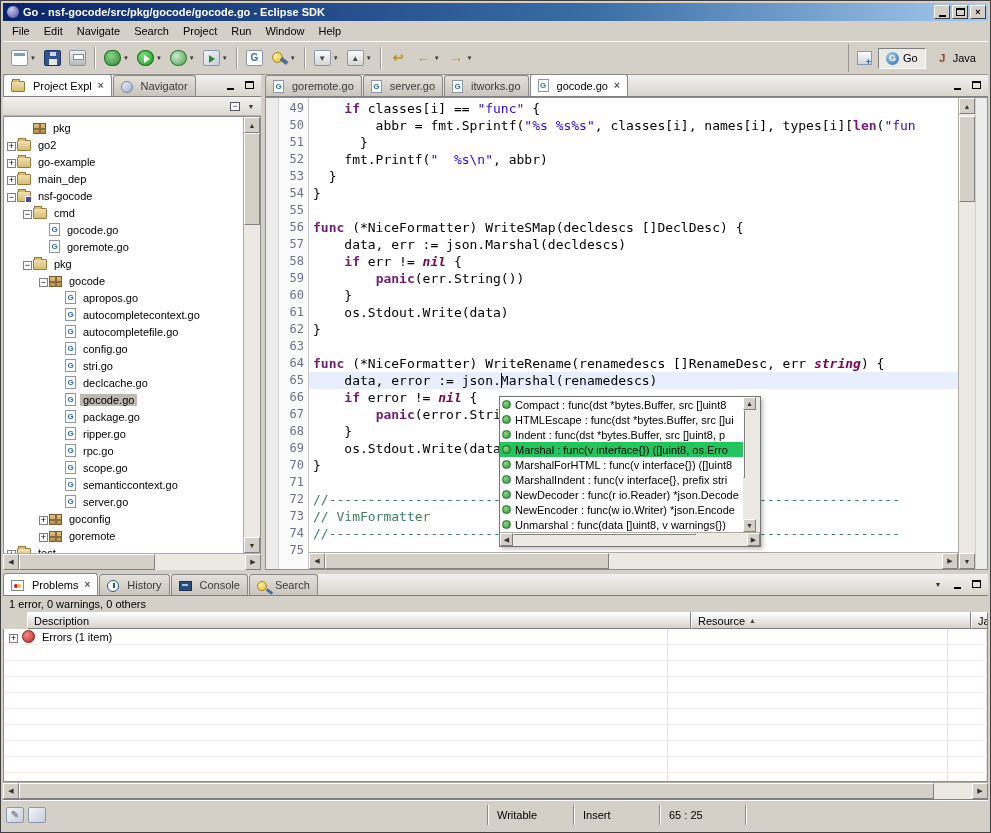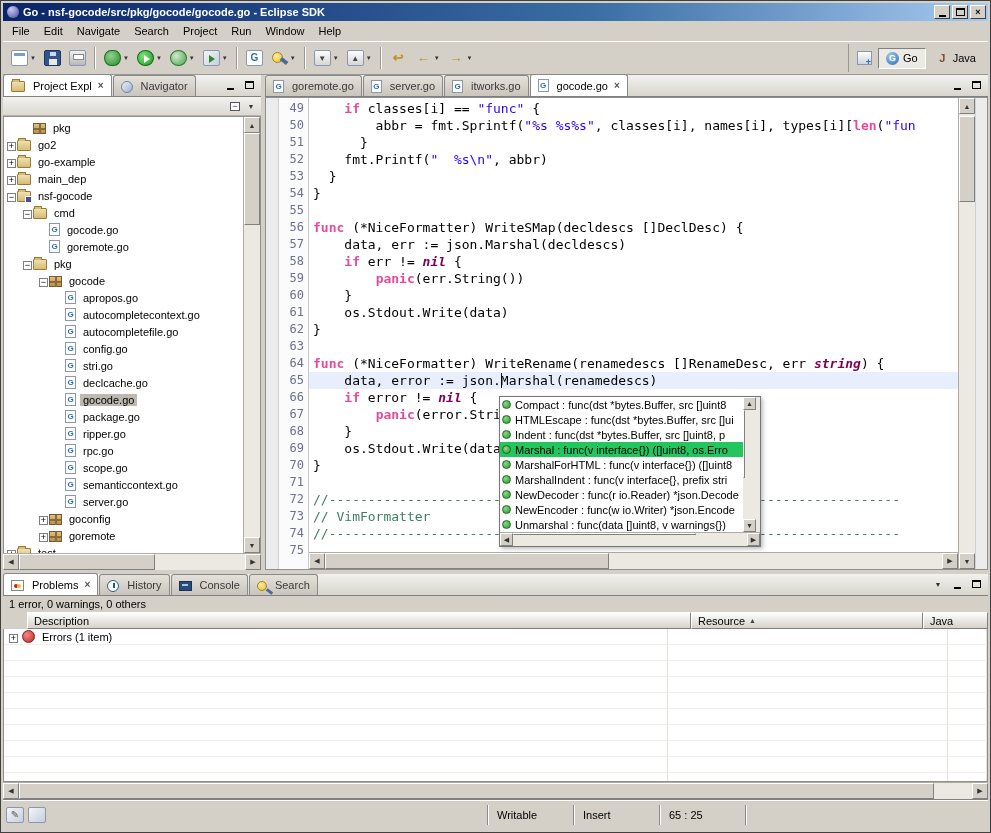--- a/index.html
+++ b/index.html
@@ -107,21 +107,21 @@
   .sash-v { width:4px; flex:none; }
   .editor-view { flex:1; }
   .editor-body { height:473px; flex:none; display:flex; background:#fff; border:1px solid #8f8f8f; position:relative; }
   .ann-ruler { width:13px; flex:none; background:#ececec; border-right:1px solid #d0d0d0; }
   .gutter { width:30px; flex:none; background:#fbfbfb; border-right:1px solid #c8c8c8; text-align:right; padding:2px 4px 0 0; color:#6e6e96; font-family:"DejaVu Sans Mono",monospace; font-size:12px; }
   .gutter div { height:17px; line-height:17px; }
   .code-pane { flex:1; display:flex; flex-direction:column; overflow:hidden; }
   .code { flex:1; overflow:hidden; padding-top:2px; font-family:"DejaVu Sans Mono",monospace; font-size:13px; }
   .code-line { height:17px; line-height:17px; white-space:pre; padding-left:4px; position:relative; }
   .code-line.current { background:#e8eefb; }
-  .tk-k { color:#ec4899; font-weight:bold; }
+  .tk-k { color:#701a75; font-weight:bold; }
   .tk-ki { color:#7f0055; font-weight:bold; font-style:italic; }
   .tk-s { color:#2a00ff; }
   .tk-c { color:#3f7f5f; }
   .caret { position:absolute; top:1px; width:1px; height:15px; background:#000; }
   .overview-ruler { width:12px; flex:none; background:#ececec; border-left:1px solid #d0d0d0; }
 
   
   .popup { position:absolute; left:233px; top:298px; width:262px; height:151px; background:#fff; border:1px solid #767676; display:flex; flex-wrap:wrap; z-index:10; box-shadow:2px 2px 4px rgba(0,0,0,.25); }
   .popup-list { width:243px; height:135px; overflow:hidden; }
   .popup-item { height:15px; display:flex; align-items:center; white-space:nowrap; padding-left:2px; overflow:hidden; }
@@ -638,21 +638,21 @@
         <span class="mini-btn">
             <span class="g-maxbox"></span>
           </span>
       </div>
     </div>
     <div class="problems-summary">1 error, 0 warnings, 0 others</div>
     <div class="table-header" id="table-header">
         <div class="th-cell" style="width: 664px; margin-left: 24px;">
           <span>Description</span>
         </div>
-        <div class="th-cell" style="width: 232px;">
+        <div class="th-cell" style="width: 280px;">
           <span>Resource</span>
           <span class="sort-arrow">▲</span>
         </div>
         <div class="th-cell" style="flex: 1 1 0%;">
           <span>Java</span>
         </div>
       </div>
     <div class="table-body" id="table-body">
         <div class="tb-row">
           <div class="tb-cell" style="width: 664px;">

